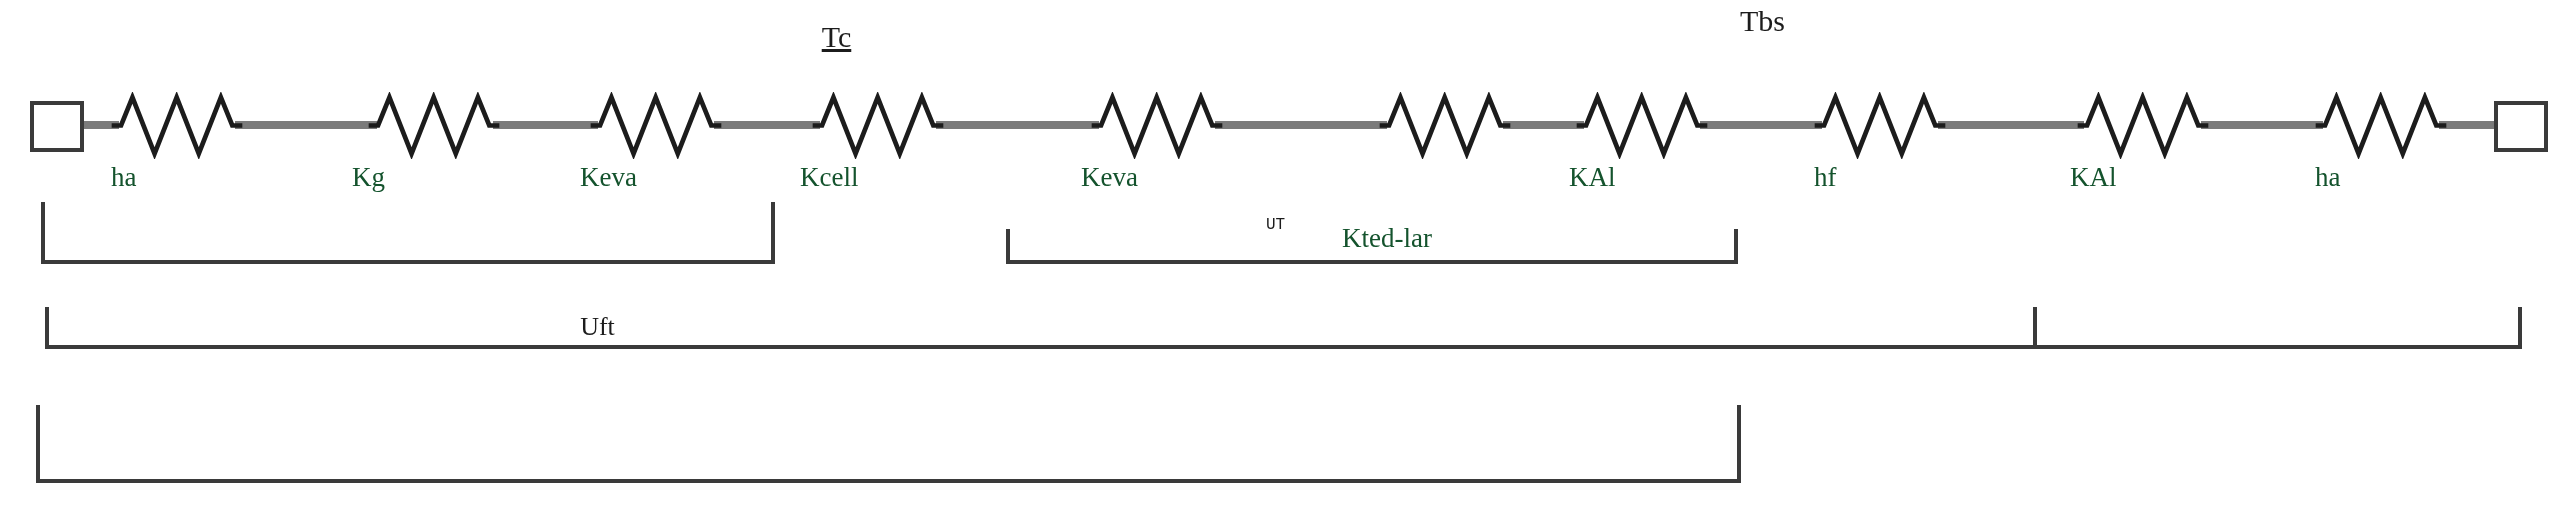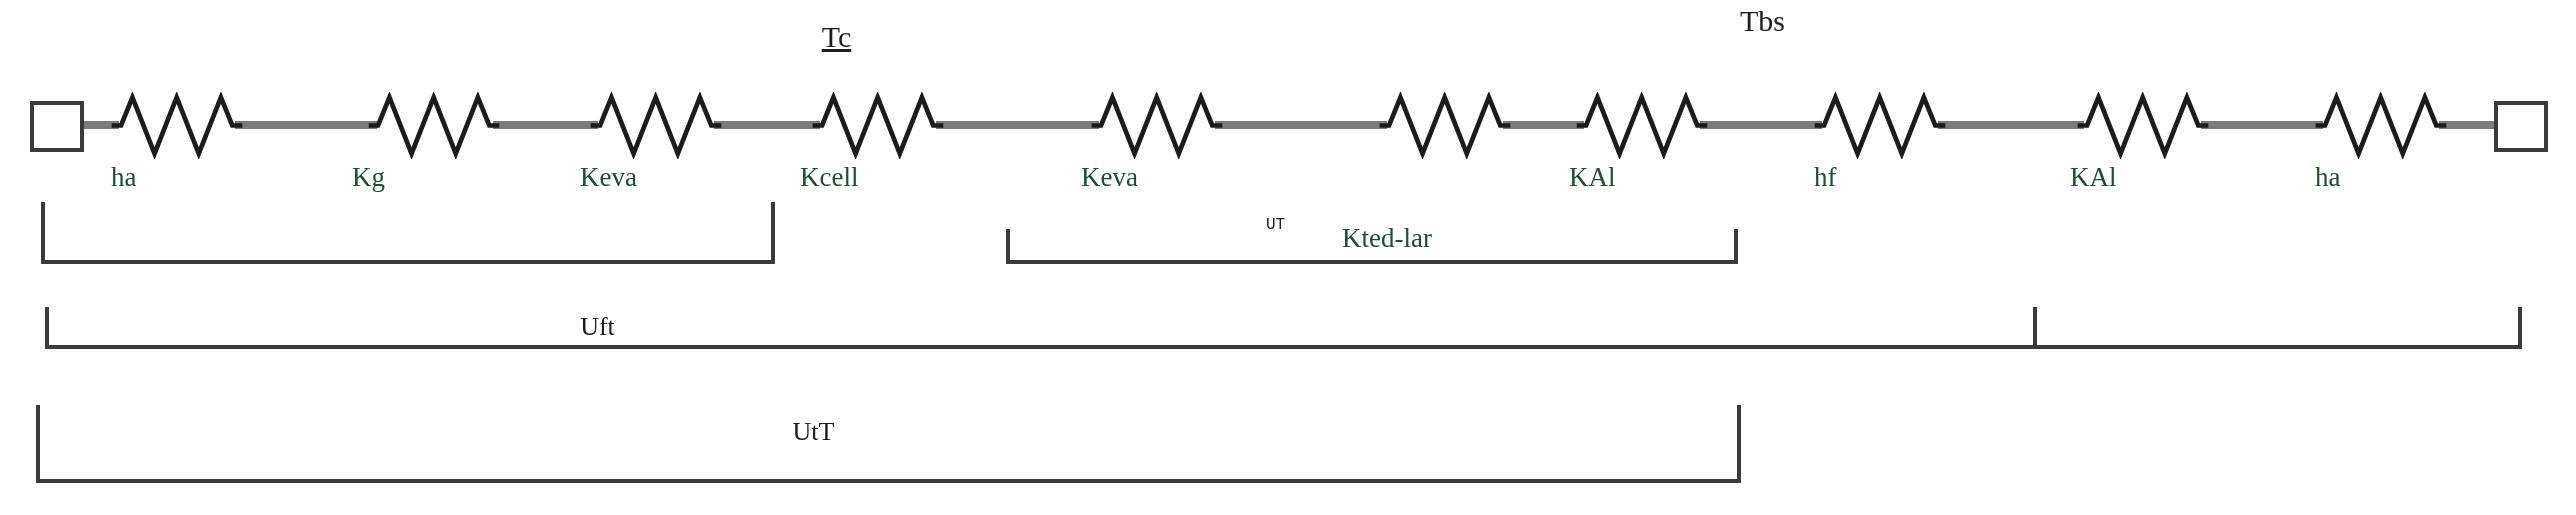--- a/index.html
+++ b/index.html
@@ -162,16 +162,15 @@
   <div class="bracket" style="left:41px; top:202px; width:734px; height:62px;"></div>
 
   <div class="bracket" style="left:1006px; top:229px; width:732px; height:35px;"></div>
   <div class="blabel small" style="left:1208px; top:216px; width:135px;">UT</div>
 
   <div class="bracket" style="left:45px; top:307px; width:2477px; height:42px;"></div>
   <div class="bracket-divider" style="left:2033px; top:307px; height:42px;"></div>
   <div class="blabel" style="left:513px; top:312px; width:169px;">Uft</div>
 
   <div class="bracket" style="left:36px; top:405px; width:1705px; height:78px;"></div>
-  <div class="blabel" style="left:729px; top:417px; width:169px;">UtT</div>
 
 </div>
 
 
 </body></html>

